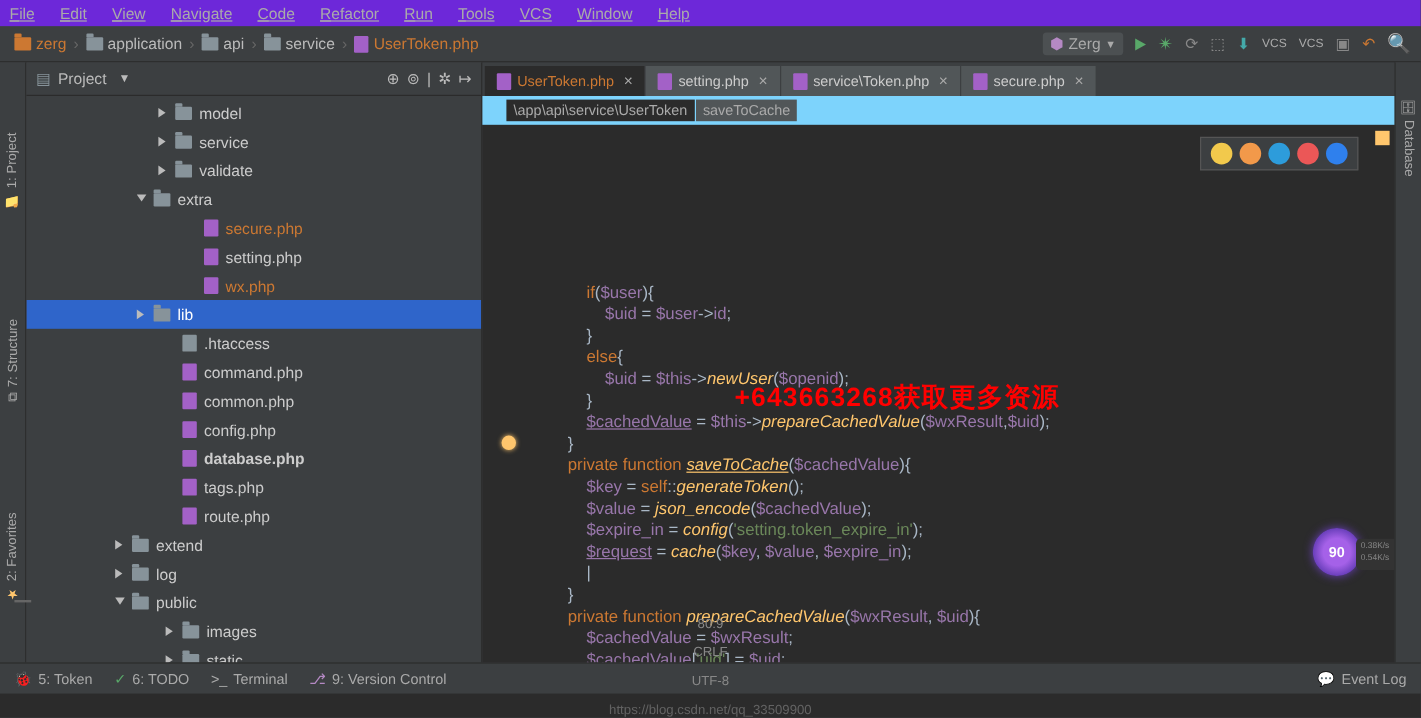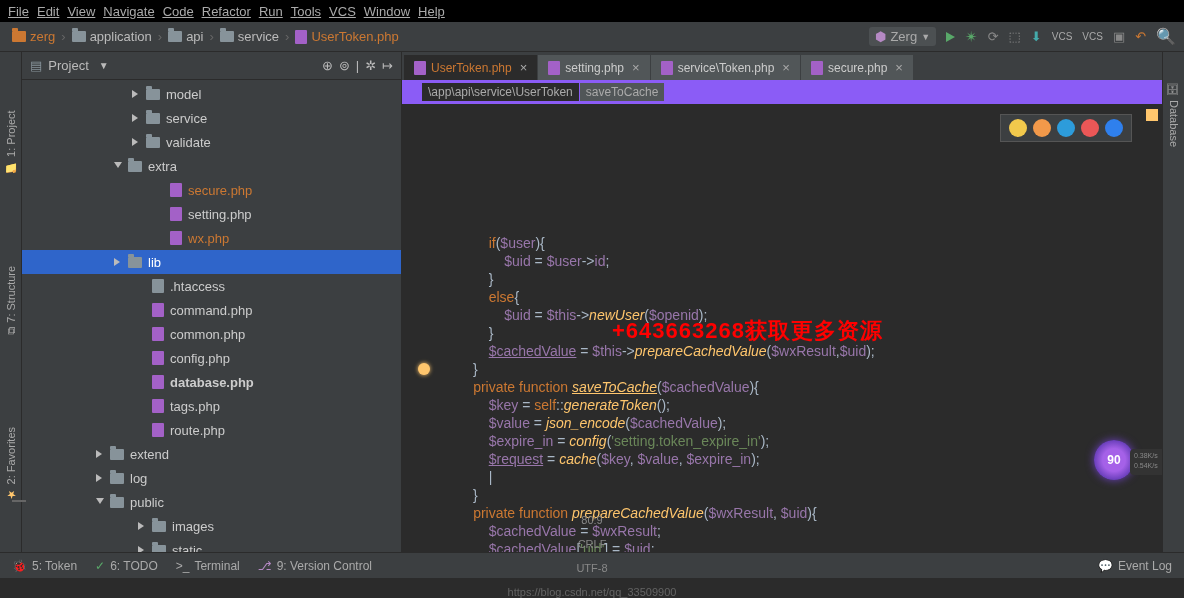--- a/index.html
+++ b/index.html
@@ -1,17 +1,17 @@
 <!DOCTYPE html>
 <html><head>
 <meta charset="utf-8">
 <style>
 * { margin:0; padding:0; box-sizing:border-box; font-family:'Segoe UI',Arial,sans-serif; }
 body { width:1184px; height:598px; background:#3c3f41; color:#bbb; font-size:13px; overflow:hidden; position:relative; }
-.menubar { height:22px; background:#000000; display:flex; padding:2px 8px; gap:8px; color:#aaa; font-size:13px; align-items:center; }
+.menubar { height:22px; background:#6d28d9; display:flex; padding:2px 8px; gap:21px; color:#aaa; font-size:13px; align-items:center; }
 .menubar span { text-decoration:underline; }
 .navbar { height:30px; background:#3c3f41; display:flex; align-items:center; padding:0 8px; gap:6px; border-bottom:1px solid #2b2b2b; }
 .bc-item { display:flex; align-items:center; gap:4px; color:#bbb; padding:0 4px; }
 .bc-item.accent { color:#cc7832; }
 .folder-icon { width:14px; height:11px; background:#87939a; border-radius:1px; position:relative; }
 .folder-icon.brand { background:#cc7832; }
 .folder-icon::before { content:''; position:absolute; top:-3px; width:6px; height:3px; background:inherit; border-radius:1px 1px 0 0; }
 .file-icon { width:12px; height:14px; background:#b589c4; border-radius:1px; }
 .file-icon.php { background:#a361c7; }
 .file-icon.txt { background:#87939a; }
@@ -31,21 +31,21 @@
 .tree-row { display:flex; align-items:center; height:24px; color:#ccc; gap:6px; }
 .tree-row.sel { background:#2f65ca; color:#fff; }
 .tree-arrow { width:8px; height:8px; }
 .tri-r { width:0; height:0; border-left:6px solid #bbb; border-top:4px solid transparent; border-bottom:4px solid transparent; }
 .tri-d { width:0; height:0; border-top:6px solid #bbb; border-left:4px solid transparent; border-right:4px solid transparent; }
 .editor { flex:1; background:#2b2b2b; display:flex; flex-direction:column; position:relative; }
 .tabs { height:28px; background:#3c3f41; display:flex; align-items:flex-end; gap:1px; padding-left:2px; }
 .tab { display:flex; align-items:center; gap:5px; padding:5px 10px; background:#515658; color:#ccc; font-size:12px; border-radius:0; }
 .tab.active { background:#2b2b2b; }
 .tab .close { color:#aaa; font-size:13px; margin-left:3px; }
-.crumb { height:24px; background:#8b5cf6; padding-left:20px; display:flex; align-items:center; gap:1px; color:#aaa; font-size:12px; }
+.crumb { height:24px; background:#7dd3fc; padding-left:20px; display:flex; align-items:center; gap:1px; color:#aaa; font-size:12px; }
 .crumb span { padding:2px 6px; background:#2b2b2b; }
 .crumb .method { background:#515658; }
 .code { flex:1; padding:4px 0 4px 40px; font-family:Consolas,monospace; font-size:14px; line-height:18px; color:#a9b7c6; white-space:pre; position:relative; overflow:hidden; }
 .kw { color:#cc7832; }
 .fn { color:#ffc66d; font-style:italic; }
 .var { color:#9876aa; }
 .num { color:#6897bb; }
 .str { color:#6a8759; }
 .ul { text-decoration:underline; }
 .gutter-mark { position:absolute; width:20px; height:18px; left:12px; display:flex; align-items:center; justify-content:center; }

